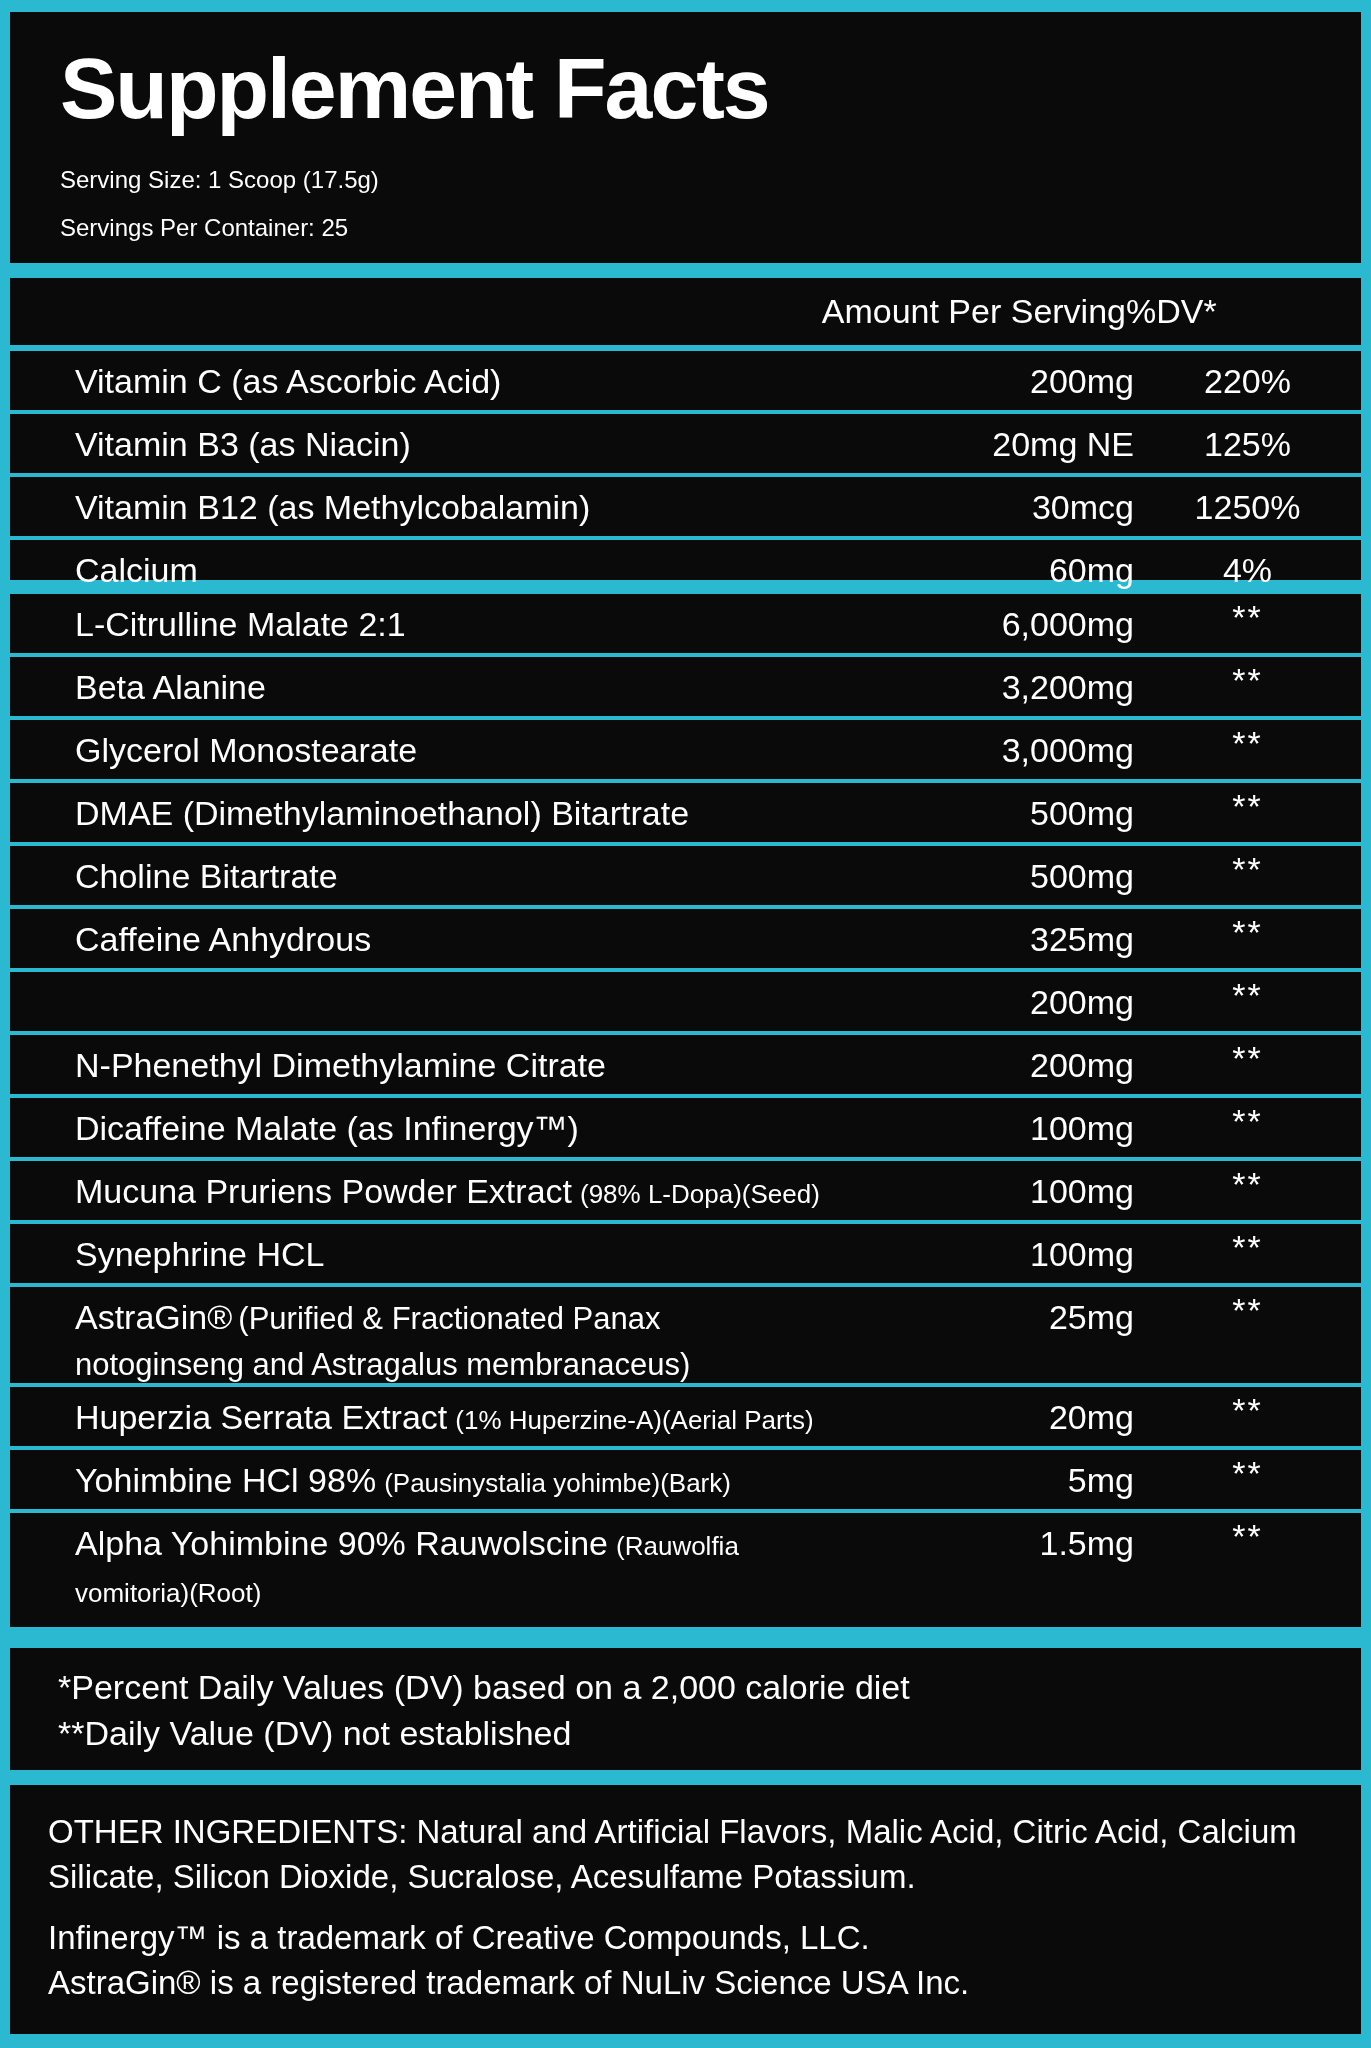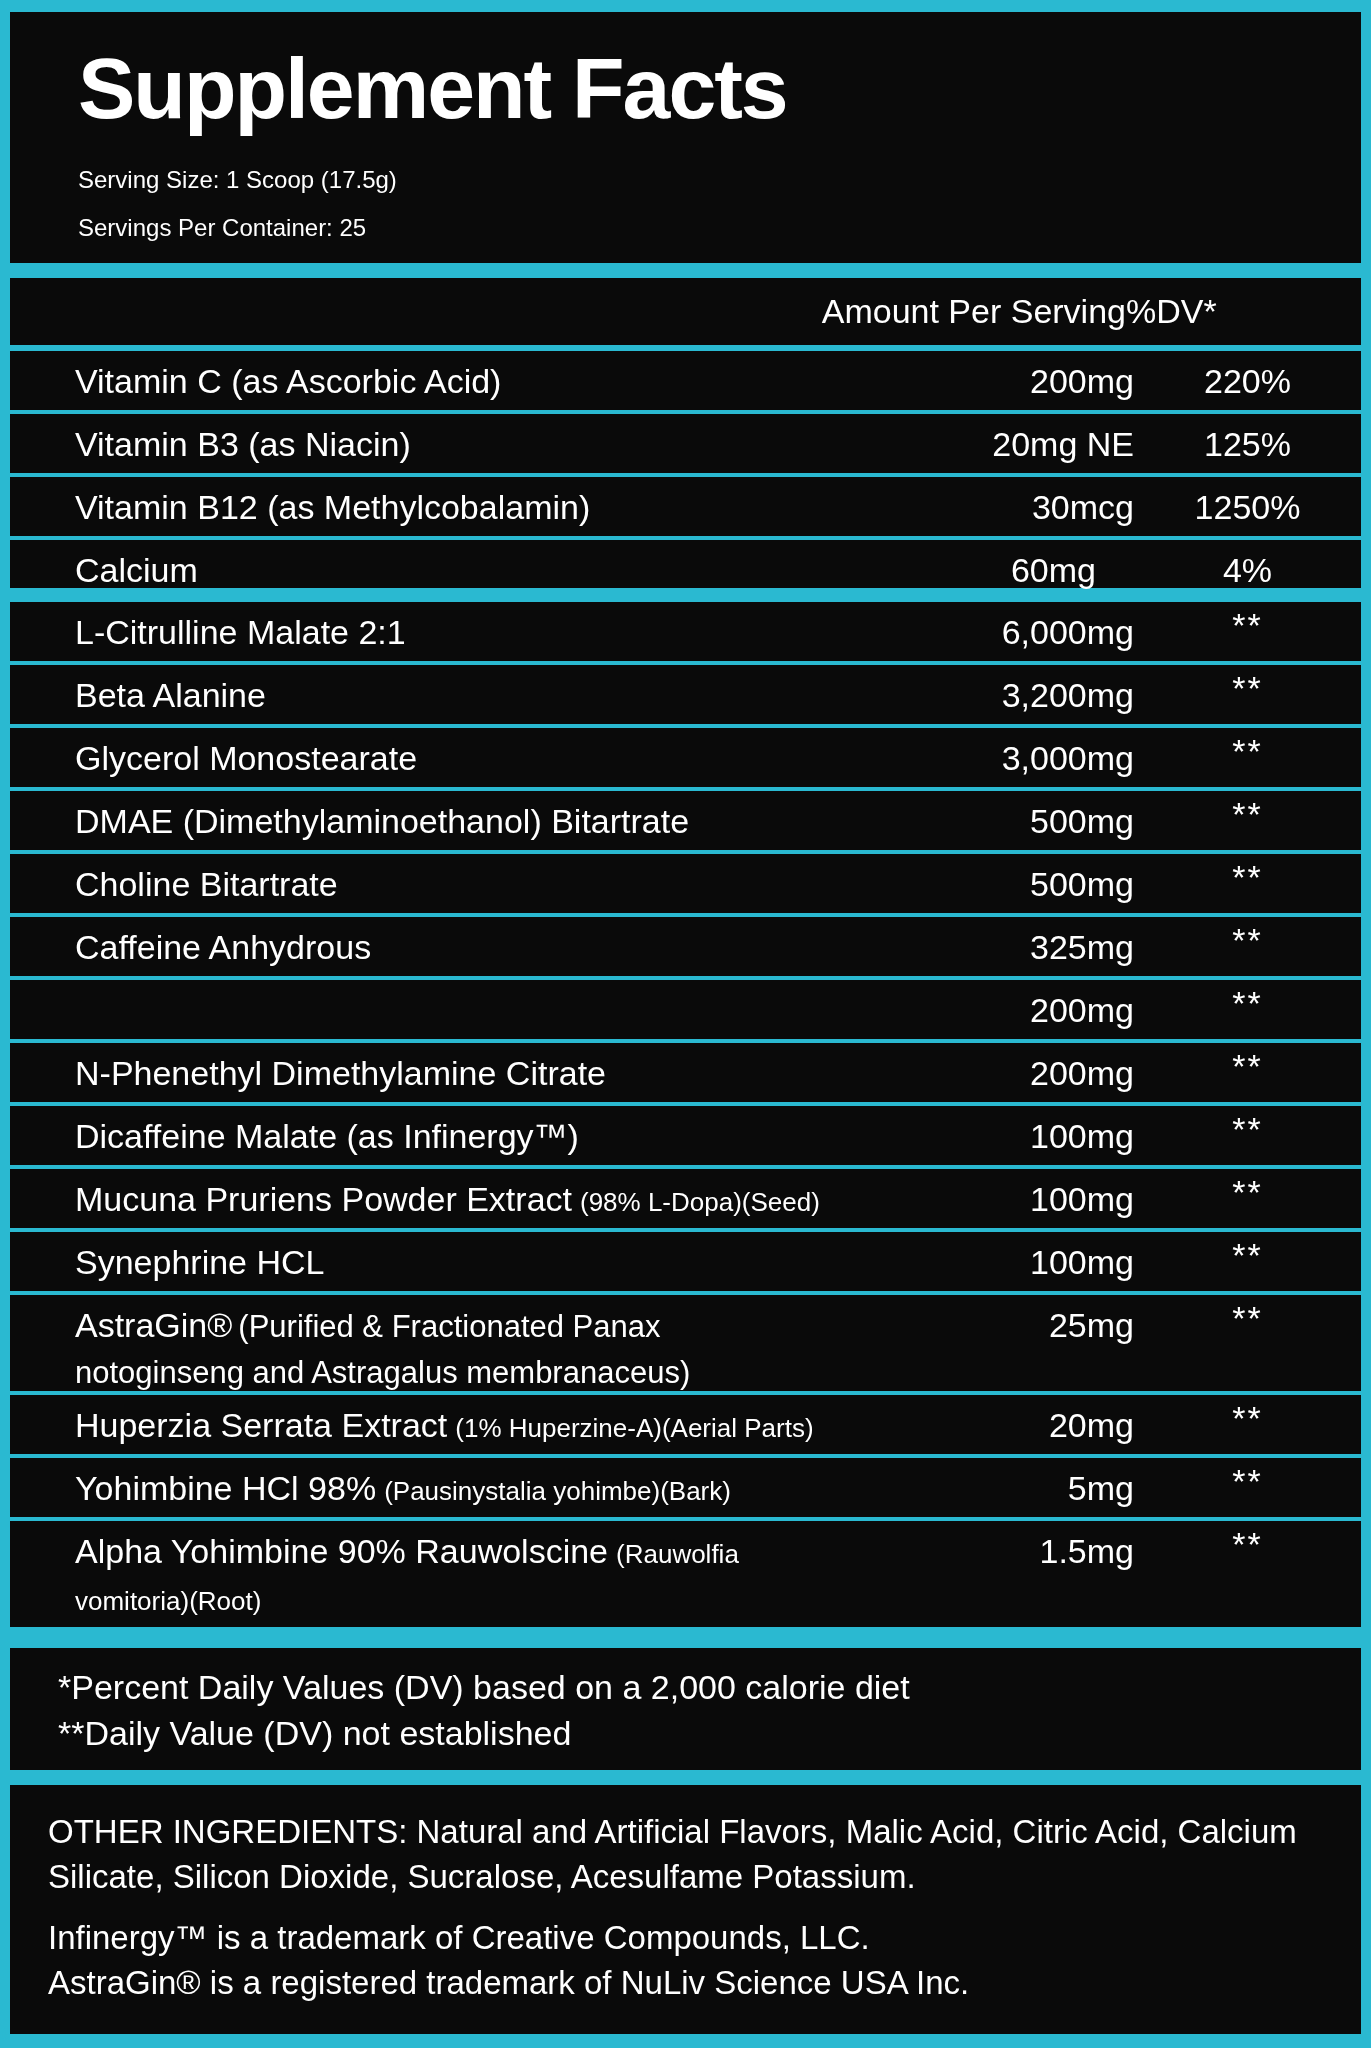--- a/index.html
+++ b/index.html
@@ -18,21 +18,21 @@
   .label{width:1371px;height:2048px;position:relative;}
   .panel{
     background:var(--panel);
     margin-left:10px;margin-right:10px;
     box-sizing:border-box;
   }
   
   .header-panel{
     height:251px;
     margin-top:12px;
-    padding:26px 0 0 68px;
+    padding:26px 0 0 50px;
   }
   .title{
     margin:0 0 18px 0;
     font-size:86px;
     font-weight:700;
     letter-spacing:-2px;
     line-height:100px;
     white-space:nowrap;
   }
   .serving-line{
@@ -60,21 +60,21 @@
   .row{
     display:flex;
     align-items:flex-start;
     height:63px;
     border-bottom:4px solid var(--accent);
     padding:8px 0 0 65px;
     font-size:34px;
     line-height:44px;
     box-sizing:border-box;
   }
-  .row.thick{height:62px;border-bottom-width:14px;gap:38px;}
+  .row.thick{height:54px;border-bottom-width:14px;}
   .row.wrap{height:100px;}
   .row.last{height:95px;border-bottom:none;}
   .row .name{flex:1;}
   .row.wrap .name{max-width:680px;}
   .note{font-size:26px;margin-left:8px;}
   .note.big{font-size:31px;margin-left:6px;}
   .amount{margin-left:auto;white-space:nowrap;text-align:right;}
   .dv{width:227px;flex:none;text-align:center;white-space:nowrap;}
   .dv.ast{position:relative;top:-7px;letter-spacing:2px;}
   

